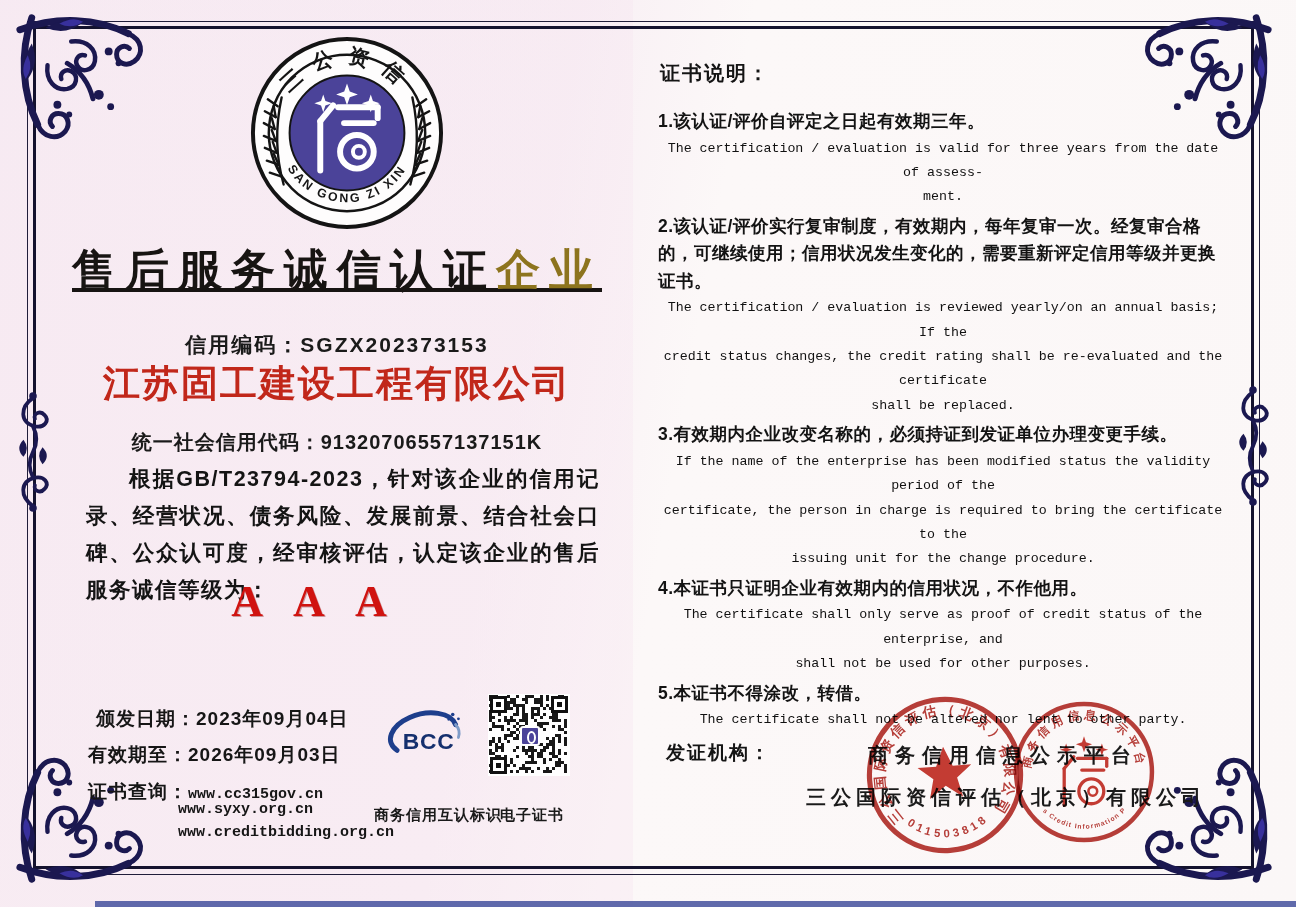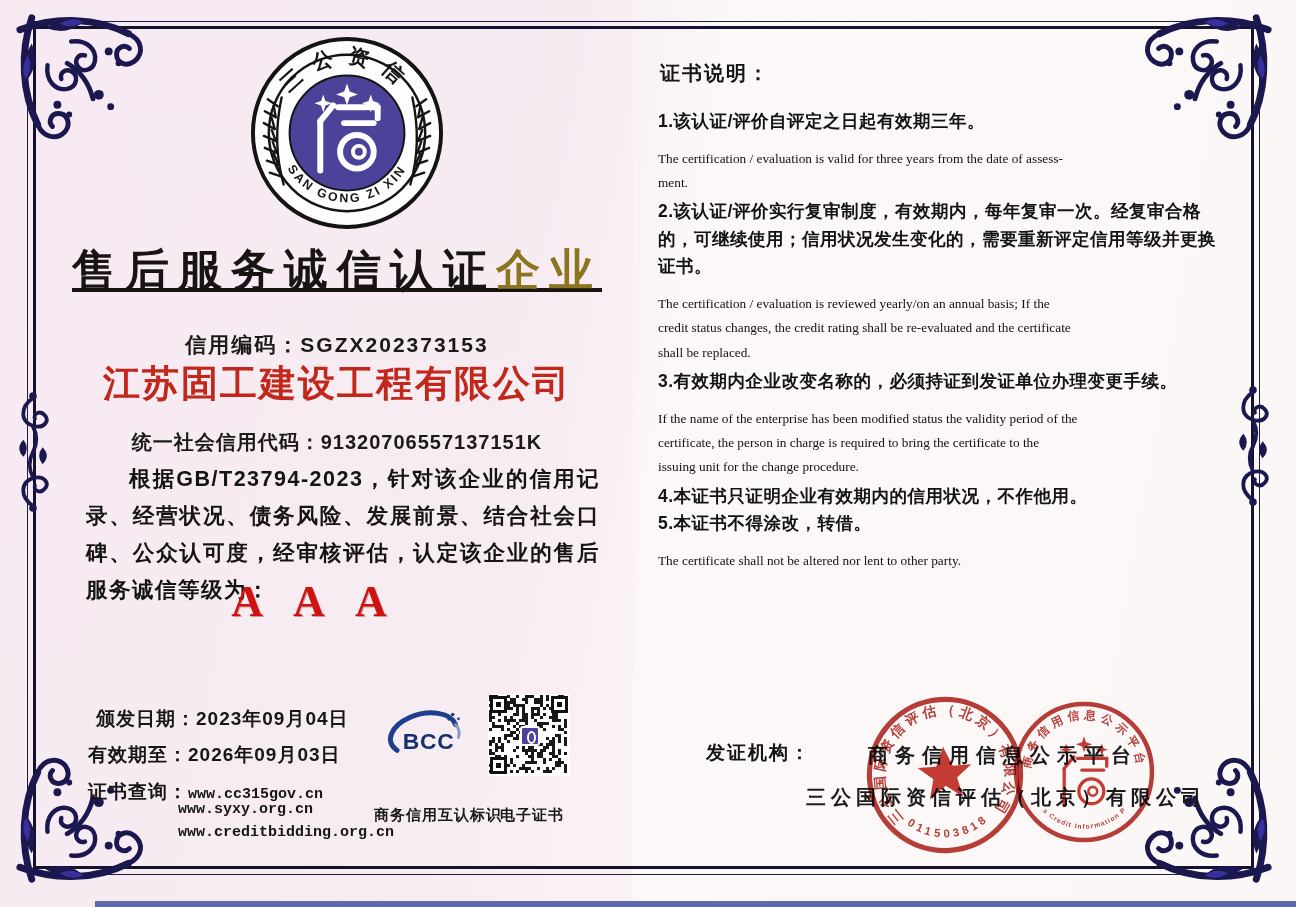--- a/index.html
+++ b/index.html
@@ -45,23 +45,23 @@
   .qr-cells i.on{background:#191919;}
   .finder{position:absolute;width:17px;height:17px;border:3px solid #111;background:#fff;box-sizing:border-box;}
   .finder::after{content:"";position:absolute;left:3px;top:3px;width:5px;height:5px;background:#111;}
   .f1{left:2px;top:2px;} .f2{right:2px;top:2px;} .f3{left:2px;bottom:2px;}
   .qr-center{position:absolute;left:32px;top:32px;width:16px;height:16px;background:#4b4399;border:2px solid #fff;border-radius:3px;}
   .qr-center::after{content:"";position:absolute;left:5px;top:3px;width:5px;height:9px;border:2px solid #fff;border-radius:50%;}
   
   .notes-head{left:660px;top:60px;font-size:20px;font-weight:bold;letter-spacing:2px;color:#141414;}
   .notes{left:658px;top:108px;width:570px;}
   .note-zh{font-size:17.5px;font-weight:bold;color:#131313;line-height:27.5px;letter-spacing:.5px;}
-  .note-en{font-family:Liberation Serif, serif;font-size:13.3px;color:#111;
-    line-height:24.4px;white-space:pre-line;margin:11px 0 3px;}
-  .issuer-label{left:706px;top:740px;font-size:19px;font-weight:bold;letter-spacing:2px;color:#141414;}
+  .note-en{font-family:Liberation Mono, monospace;font-size:13.3px;color:#111;
+    line-height:24.4px;white-space:pre-line;margin:1px 0 3px;text-align:center;}
+  .issuer-label{left:666px;top:740px;font-size:19px;font-weight:bold;letter-spacing:2px;color:#141414;}
   .issuer-1{left:868px;top:742px;font-size:20px;font-weight:bold;letter-spacing:7px;color:#1a1a1a;white-space:nowrap;z-index:2;}
   .issuer-2{left:806px;top:784px;font-size:20px;font-weight:bold;letter-spacing:5px;color:#1a1a1a;white-space:nowrap;z-index:2;}
   .seal{position:absolute;z-index:5;opacity:.9;mix-blend-mode:multiply;}
   .seal1{left:860px;top:690px;width:170px;height:170px;transform:rotate(-4deg);}
   .seal2{left:1008px;top:696px;width:152px;height:152px;}
   .bottom-strip{position:absolute;left:95px;right:0;bottom:0;height:6px;background:#44519e;opacity:.85;}
   svg text{font-family:"Liberation Sans",sans-serif;}
 </style>
 </head>
 <body>
@@ -909,20 +909,22 @@
 ment.</div>
     <div class="note-zh">2.该认证/评价实行复审制度，有效期内，每年复审一次。经复审合格的，可继续使用；信用状况发生变化的，需要重新评定信用等级并更换证书。</div>
     <div class="note-en">The certification / evaluation is reviewed yearly/on an annual basis; If the
 credit status changes, the credit rating shall be re-evaluated and the certificate
 shall be replaced.</div>
     <div class="note-zh">3.有效期内企业改变名称的，必须持证到发证单位办理变更手续。</div>
     <div class="note-en">If the name of the enterprise has been modified status the validity period of the
 certificate, the person in charge is required to bring the certificate to the
 issuing unit for the change procedure.</div>
     <div class="note-zh">4.本证书只证明企业有效期内的信用状况，不作他用。</div>
+    <div class="note-en">The certificate shall only serve as proof of credit status of the enterprise, and
+shall not be used for other purposes.</div>
     <div class="note-zh">5.本证书不得涂改，转借。</div>
     <div class="note-en">The certificate shall not be altered nor lent to other party.</div>
   </div>
 
   <div class="abs issuer-label">发证机构：</div>
   <div class="abs issuer-1">商务信用信息公示平台</div>
   <div class="abs issuer-2">三公国际资信评估（北京）有限公司</div>
 
   <svg class="seal seal1" viewBox="-90 -90 180 180">
     <circle r="80" fill="none" stroke="#b02a24" stroke-width="5.5"></circle>

